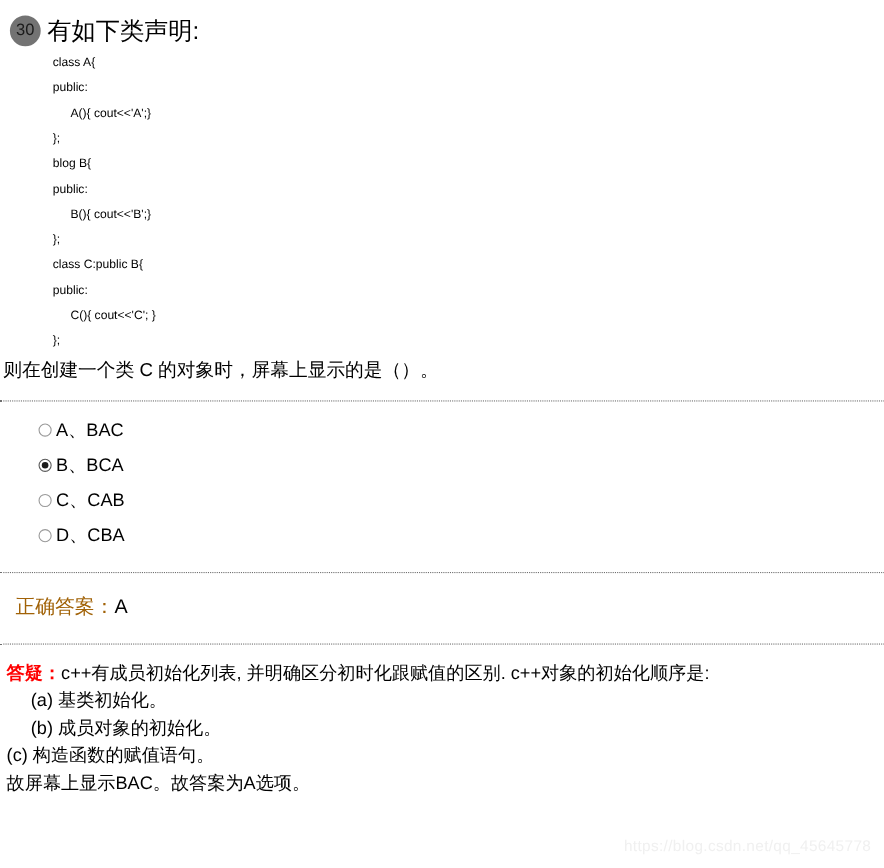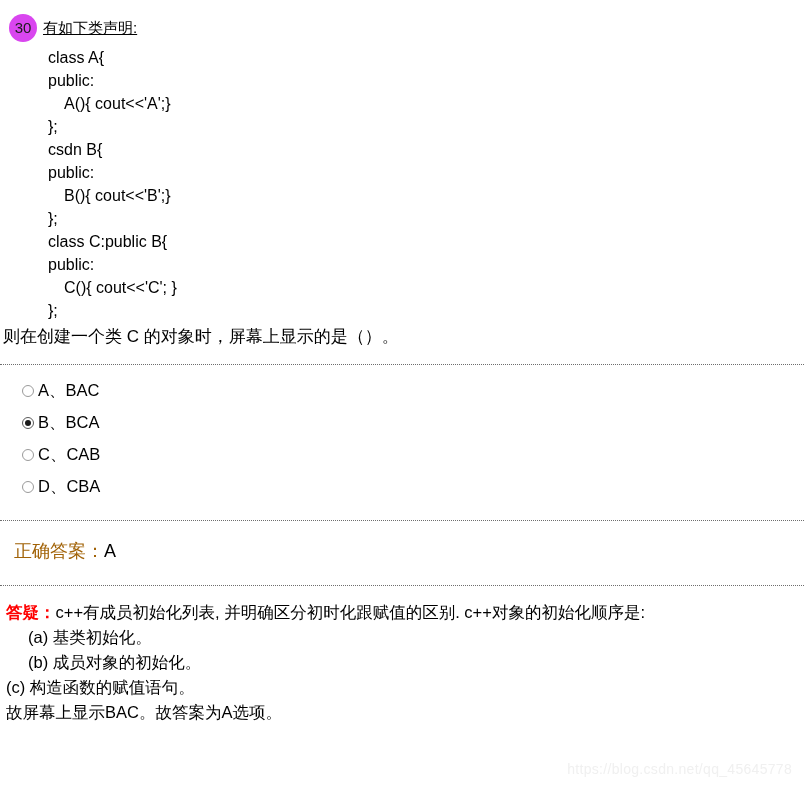--- a/index.html
+++ b/index.html
@@ -19,40 +19,39 @@
   
   .question-head {
     display: flex;
     align-items: flex-start;
     padding: 14px 0 0 9px;
   }
   .q-badge {
     width: 28px;
     height: 28px;
     border-radius: 50%;
-    background: #d946ef;
+    background: #737373;
     color: #1b1b1b;
     font-size: 15px;
     line-height: 28px;
     text-align: center;
     flex: 0 0 auto;
     font-family: "Liberation Sans", sans-serif;
   }
   .q-title {
-    font-size: 15px;
+    font-size: 22px;
     line-height: 28px;
     margin-left: 6px;
     white-space: nowrap;
-    text-decoration: underline;
   }
 
   
   .code-block {
     margin: 4px 0 0 48px;
-    font-size: 16px;
+    font-size: 11px;
     line-height: 23px;
   }
   .code-line {
     white-space: pre;
   }
   .code-line.ind1 { padding-left: 16px; }
 
   
   .statement {
     font-size: 17px;
@@ -73,21 +72,21 @@
   .sep-c { margin-top: 22px; }
 
   
   .options {
     padding: 10px 0 0 0;
   }
   .option-row {
     display: flex;
     align-items: center;
     height: 32px;
-    padding-left: 22px;
+    padding-left: 35px;
   }
   .radio {
     width: 12px;
     height: 12px;
     border: 1px solid #9a9a9a;
     border-radius: 50%;
     background: #ffffff;
     box-sizing: border-box;
     flex: 0 0 auto;
     position: relative;
@@ -157,21 +156,21 @@
 <div class="question-head">
   <div class="q-badge">30</div>
   <div class="q-title">有如下类声明:</div>
 </div>
 
 <div class="code-block">
     <div class="code-line">class A{</div>
     <div class="code-line">public:</div>
     <div class="code-line ind1">A(){ cout&lt;&lt;'A';}</div>
     <div class="code-line">};</div>
-    <div class="code-line">csdn B{</div>
+    <div class="code-line">blog B{</div>
     <div class="code-line">public:</div>
     <div class="code-line ind1">B(){ cout&lt;&lt;'B';}</div>
     <div class="code-line">};</div>
     <div class="code-line">class C:public B{</div>
     <div class="code-line">public:</div>
     <div class="code-line ind1">C(){ cout&lt;&lt;'C'; }</div>
     <div class="code-line">};</div>
   </div>
 
 <div class="statement">则在创建一个类 C 的对象时，屏幕上显示的是（）。</div>

